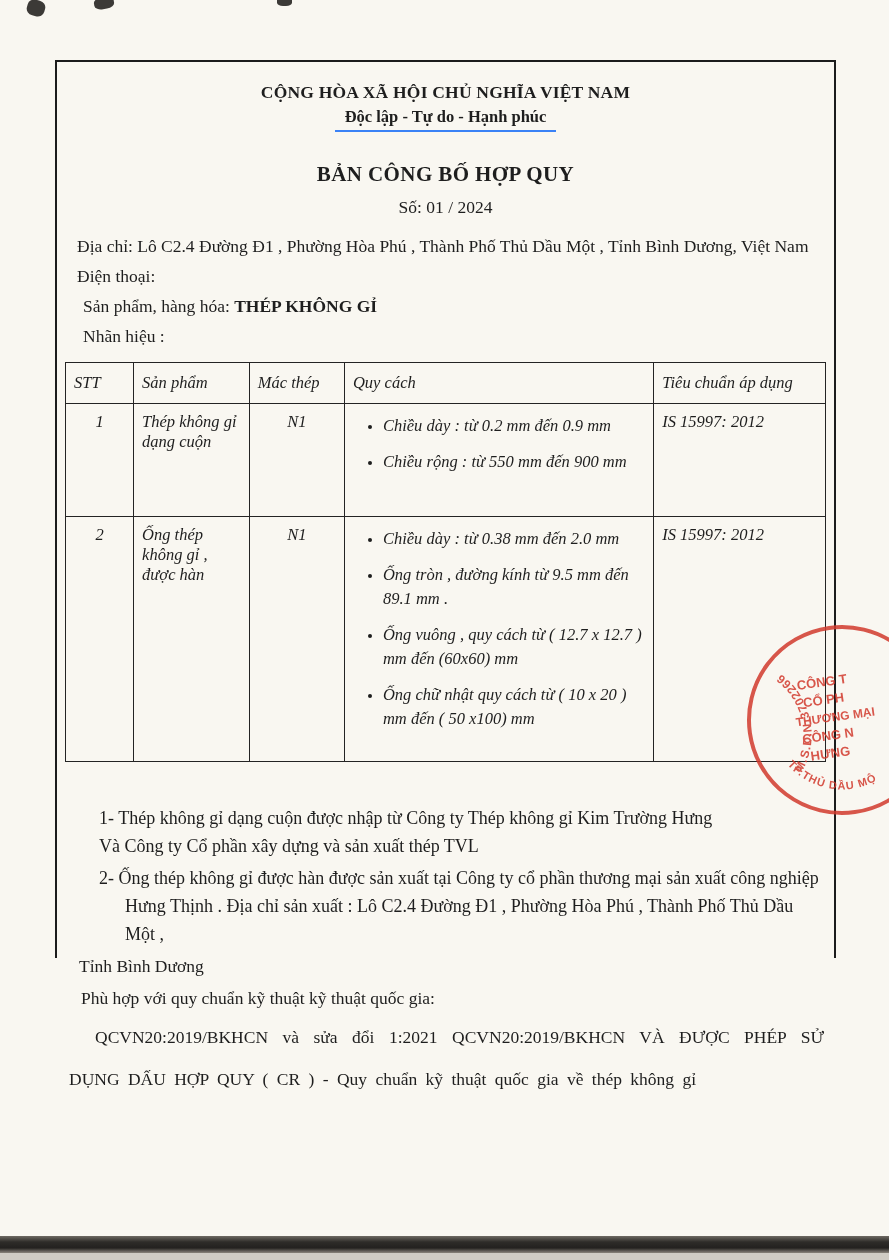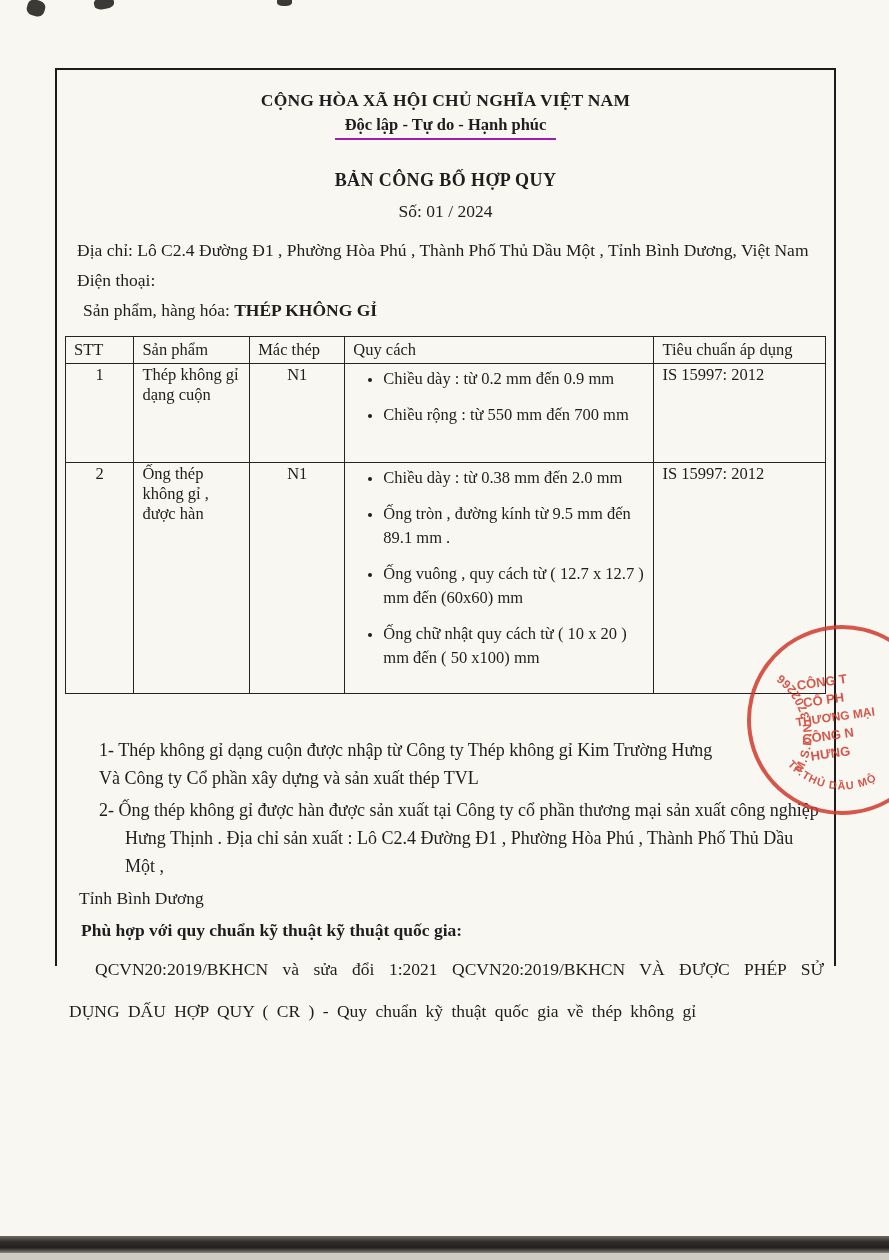--- a/index.html
+++ b/index.html
@@ -3,65 +3,66 @@
 <meta charset="utf-8">
 <style>
   html,body{margin:0;padding:0;}
   body{
     width:889px;height:1260px;position:relative;overflow:hidden;
     background:#f9f7f1;
     font-family:"Liberation Serif","DejaVu Serif",serif;
     color:#1e1e1e;
   }
   .page-border{
-    position:absolute;left:55px;top:68px;width:781px;height:898px;
+    position:absolute;left:55px;top:60px;width:781px;height:898px;
     border:2px solid #1c1c1c;border-bottom:none;
     background:transparent;
     box-sizing:border-box;
     padding:14px 8px 0 8px;
   }
   .center{text-align:center;}
   .national-title{font-weight:bold;font-size:17.5px;margin:6px 0 4px 0;letter-spacing:.2px;}
   .motto-wrap{margin:2px 0 0 0;}
   .motto{
     display:inline-block;font-weight:bold;font-size:16.5px;
-    border-bottom:2px solid #a21caf;padding:0 10px 3px 10px;
+    border-bottom:2px solid #3b82f6;padding:0 10px 3px 10px;
   }
-  .doc-title{font-weight:bold;font-size:18px;margin:30px 0 10px 0;letter-spacing:.4px;}
+  .doc-title{font-weight:bold;font-size:21px;margin:30px 0 10px 0;letter-spacing:.4px;}
   .doc-number{font-size:17.5px;margin:4px 0 14px 0;}
   .para{font-size:17.5px;line-height:28px;margin:0 6px 2px 12px;}
   .para.indent{margin-left:18px;}
   .bold{font-weight:bold;}
   .spec-table{
     width:100%;border-collapse:collapse;margin-top:12px;
     font-size:16.5px;
   }
   .spec-table th,.spec-table td{
     border:1.6px solid #242424;
-    padding:1px 8px;vertical-align:top;text-align:left;
+    padding:8px 8px;vertical-align:top;text-align:left;
     font-weight:normal;
+    font-style:italic;
   }
   .spec-table th{height:24px;vertical-align:middle;}
   .col-stt{width:55px;text-align:left;}
   td.col-stt{text-align:center;}
   .col-sp{width:108px;}
   .col-mac{width:86px;}
   td.col-mac{text-align:center;}
   .col-qc{width:326px;}
   .col-tc{width:172px;}
   .qc-list{margin:2px 0 2px 0;padding-left:30px;}
   .qc-list li{margin:0 0 12px 0;line-height:24px;}
   .qc-list li::marker{font-size:14px;}
   .row1 td{height:96px;}
   .row2 td{height:228px;}
   .notes{margin-top:42px;}
   .note-item{font-size:18px;line-height:28px;margin:0 4px 4px 34px;}
   .note-item.hanging{padding-left:26px;text-indent:-26px;}
   .province{font-size:17.5px;line-height:28px;margin:2px 0 2px 14px;}
-  .conform{font-size:17.5px;line-height:28px;margin:4px 0 2px 16px;font-weight:bold;}
+  .conform{font-size:17.5px;line-height:28px;margin:4px 0 2px 16px;}
   .regulation{
     font-size:17.5px;line-height:42px;margin:4px 2px 0 4px;
     text-align:justify;text-indent:26px;word-spacing:4px;
   }
   
   .stamp{
     position:absolute;left:744px;top:622px;width:196px;height:196px;
     opacity:.85;transform:rotate(-8deg);pointer-events:none;
   }
   
@@ -89,40 +90,41 @@
     <div class="motto-wrap">
       <span class="motto">Độc lập - Tự do - Hạnh phúc</span>
     </div>
     <div class="doc-title">BẢN CÔNG BỐ HỢP QUY</div>
     <div class="doc-number">Số: 01 / 2024</div>
   </div>
 
   <p class="para">Địa chỉ: Lô C2.4 Đường Đ1 , Phường Hòa Phú , Thành Phố Thủ Dầu Một , Tỉnh Bình Dương, Việt Nam</p>
   <p class="para">Điện thoại:</p>
   <p class="para indent"><span>Sản phẩm, hàng hóa: </span><span class="bold">THÉP KHÔNG GỈ</span></p>
+  <p class="para indent">Nhãn hiệu :</p>
 
   <table class="spec-table">
     <thead>
       <tr>
         <th class="col-stt">STT</th>
         <th class="col-sp">Sản phẩm</th>
         <th class="col-mac">Mác thép</th>
         <th class="col-qc">Quy cách</th>
         <th class="col-tc">Tiêu chuẩn áp dụng</th>
       </tr>
     </thead>
     <tbody>
       <tr class="row1">
         <td class="col-stt">1</td>
         <td>Thép không gỉ dạng cuộn</td>
         <td class="col-mac">N1</td>
         <td>
           <ul class="qc-list">
             <li>Chiều dày : từ 0.2 mm đến 0.9 mm</li>
-            <li>Chiều rộng : từ 550 mm đến 700 mm</li>
+            <li>Chiều rộng : từ 550 mm đến 900 mm</li>
           </ul>
         </td>
         <td>IS 15997: 2012</td>
       </tr>
       <tr class="row2">
         <td class="col-stt">2</td>
         <td>Ống thép không gỉ , được hàn</td>
         <td class="col-mac">N1</td>
         <td>
           <ul class="qc-list">

